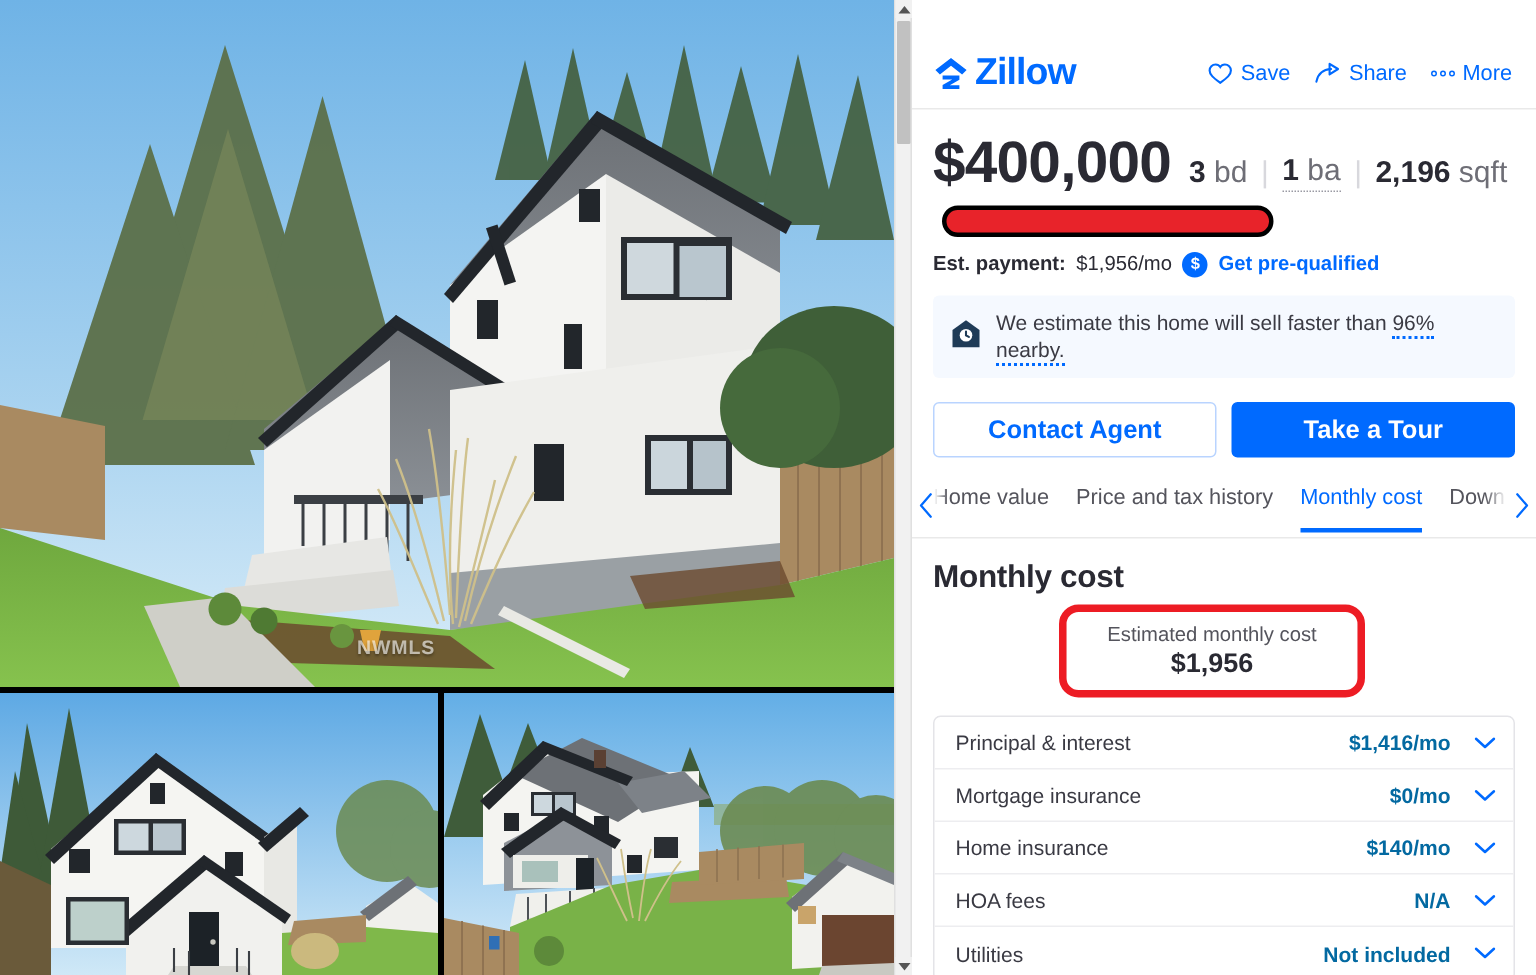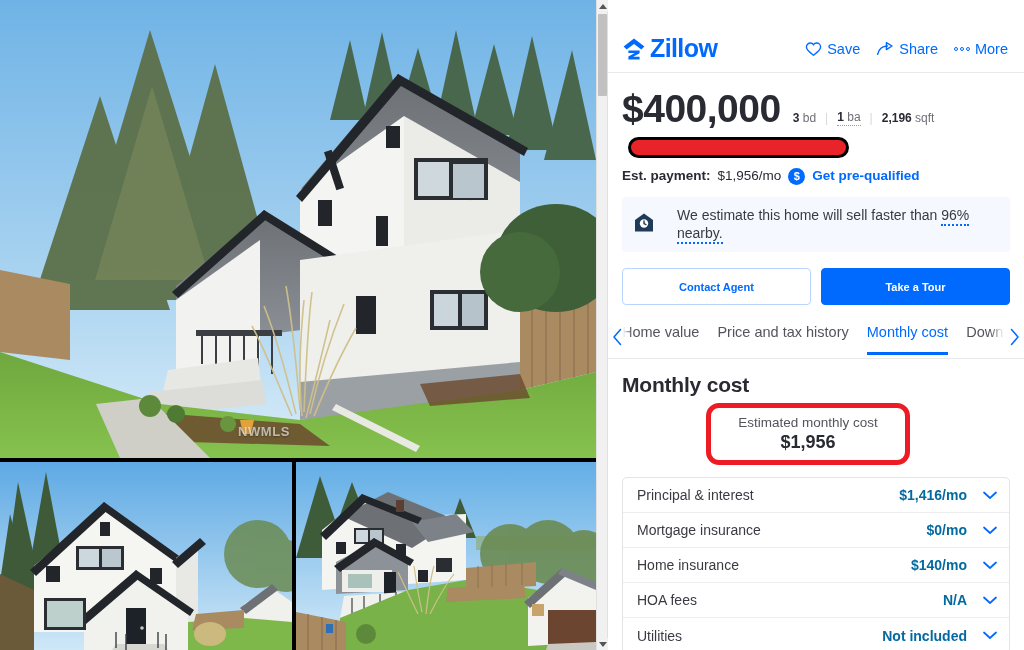--- a/index.html
+++ b/index.html
@@ -110,21 +110,21 @@
     border: 1.2px solid #006aff;
   }
 
   
   .pricewrap { padding: 16px 16px 0 14px; }
   .pricerow { display: flex; align-items: baseline; gap: 12px; }
   .price {
     font-size: 39px; font-weight: bold; color: #2a2a33;
     letter-spacing: -0.5px; line-height: 1;
   }
-  .facts { display: flex; align-items: center; gap: 9px; font-size: 12px; color: #2a2a33; }
+  .facts { display: flex; align-items: center; gap: 9px; font-size: 20px; color: #2a2a33; }
   .facts b { font-weight: bold; }
   .facts .u { color: #6e6e76; font-weight: normal; }
   .facts .sep { color: #d8d8dd; font-weight: normal; }
   .ba-underline { border-bottom: 1px dotted #9a9aa3; padding-bottom: 1px; }
 
   
   .redaction {
     margin: 9px 0 0 6px;
     width: 221px; height: 21px;
     background: #e8232a;
@@ -149,32 +149,32 @@
   .prequal { color: #006aff; font-weight: bold; font-size: 13.5px; cursor: pointer; }
 
   
   .banner {
     margin: 12px 14px 0 14px;
     background: #f5f9ff;
     border-radius: 4px;
     padding: 10px 10px 10px 12px;
     display: flex; align-items: center; gap: 10px;
   }
-  .banner .txt { font-size: 14px; color: #3a3a43; line-height: 1.25; margin-left: 13px; }
+  .banner .txt { font-size: 14px; color: #3a3a43; line-height: 1.25; }
   .banner .pct { border-bottom: 2px dotted #006aff; padding-bottom: 1px; cursor: pointer; }
 
   
   .ctas {
     margin: 16px 14px 0 14px;
     display: flex; gap: 10px;
   }
   .btn {
     flex: 1; height: 37px; border-radius: 4px;
     display: flex; align-items: center; justify-content: center;
-    font-size: 11px; font-weight: bold; cursor: pointer;
+    font-size: 17px; font-weight: bold; cursor: pointer;
   }
   .btn.secondary { background: #fff; border: 1px solid #b9d4ff; color: #006aff; }
   .btn.primary { background: #006aff; border: 1px solid #006aff; color: #fff; }
 
   
   .tabstrip {
     position: relative;
     margin: 18px 0 0 0;
     height: 36px;
     border-bottom: 1px solid #e9e9e9;

